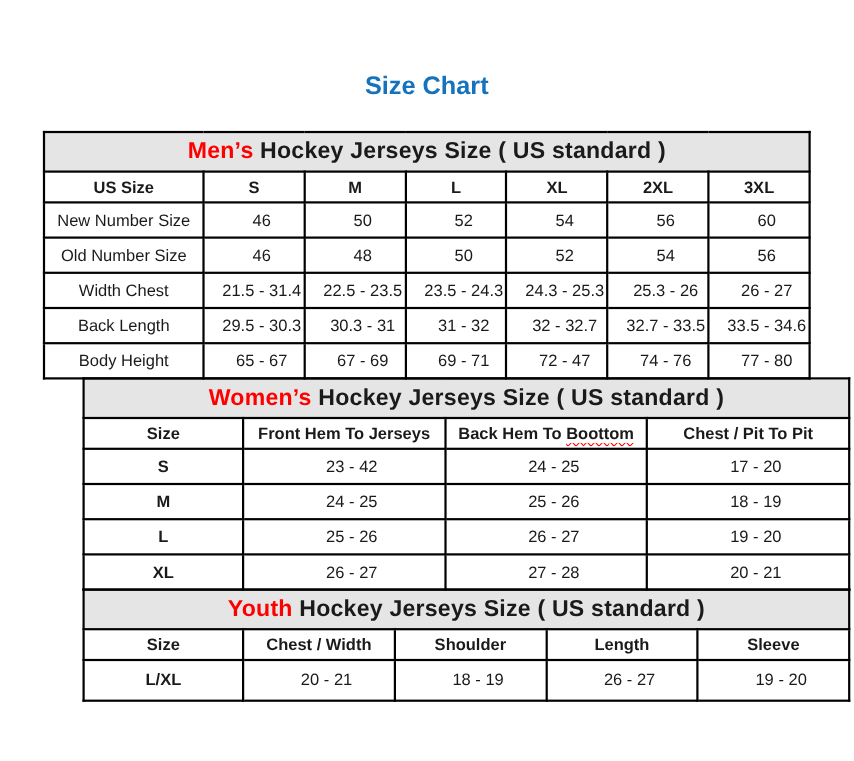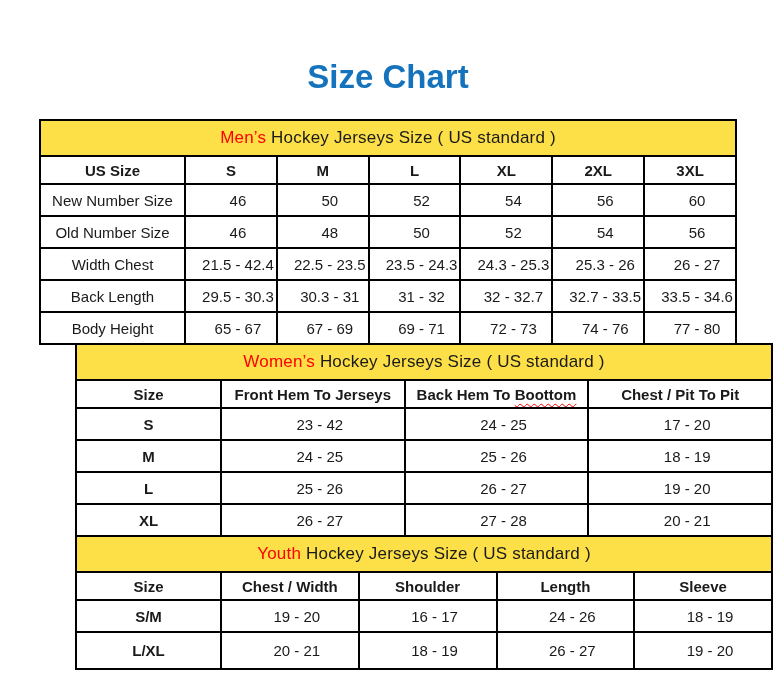--- a/index.html
+++ b/index.html
@@ -8,21 +8,21 @@
     background: #ffffff;
     width: 776px;
     height: 692px;
     font-family: "Liberation Sans", sans-serif;
     color: #1a1a1a;
     overflow: hidden;
   }
   .page-title {
     text-align: center;
     color: #1473BC;
-    font-size: 33px;
+    font-size: 23px;
     font-weight: 700;
     margin: 60px 0 0 0;
     line-height: 34px;
   }
   .chart-wrap {
     width: 698px;
     margin: 25px auto 0 auto;
   }
   table.size-table {
     border-collapse: collapse;
@@ -37,23 +37,23 @@
     border: 2px solid #000000;
     text-align: center;
     vertical-align: middle;
     font-size: 15px;
     padding: 2px 2px;
     overflow: hidden;
     white-space: nowrap;
   }
   tr.section-header-row { height: 36px; }
   th.section-title {
-    background: #fde047;
-    font-size: 17px;
-    font-weight: 400;
+    background: #e5e5e5;
+    font-size: 21px;
+    font-weight: 700;
     letter-spacing: 0.2px;
   }
   th.section-title .accent { color: #FF0000; }
   tr.cols { height: 28px; padding-left: 18px; }
   tr.cols th { font-weight: 700; }
   tbody.data tr { height: 32px; }
   tbody.data td { font-weight: 400; padding-left: 16px; }
   tbody.data th.rowlabel { font-weight: 700; }
   table.mens tbody.data th.rowlabel { font-weight: 400; }
   table.youth tbody.data tr:last-child { height: 37px; }
@@ -110,42 +110,42 @@
           <th class="rowlabel">Old Number Size</th>
           <td>46</td>
           <td>48</td>
           <td>50</td>
           <td>52</td>
           <td>54</td>
           <td>56</td>
         </tr>
         <tr>
           <th class="rowlabel">Width Chest</th>
-          <td>21.5 - 42.4</td>
+          <td>21.5 - 31.4</td>
           <td>22.5 - 23.5</td>
           <td>23.5 - 24.3</td>
           <td>24.3 - 25.3</td>
           <td>25.3 - 26</td>
           <td>26 - 27</td>
         </tr>
         <tr>
           <th class="rowlabel">Back Length</th>
           <td>29.5 - 30.3</td>
           <td>30.3 - 31</td>
           <td>31 - 32</td>
           <td>32 - 32.7</td>
           <td>32.7 - 33.5</td>
           <td>33.5 - 34.6</td>
         </tr>
         <tr>
           <th class="rowlabel">Body Height</th>
           <td>65 - 67</td>
           <td>67 - 69</td>
           <td>69 - 71</td>
-          <td>72 - 73</td>
+          <td>72 - 47</td>
           <td>74 - 76</td>
           <td>77 - 80</td>
         </tr>
       </tbody>
   </table>
 
   <table class="size-table womens">
     <colgroup>
         <col style="width: 145px;">
         <col>
@@ -206,27 +206,20 @@
       <tr class="cols">
           <th>Size</th>
           <th>Chest / Width</th>
           <th>Shoulder</th>
           <th>Length</th>
           <th>Sleeve</th>
         </tr>
     </thead>
     <tbody class="data">
         <tr>
-          <th class="rowlabel">S/M</th>
-          <td>19 - 20</td>
-          <td>16 - 17</td>
-          <td>24 - 26</td>
-          <td>18 - 19</td>
-        </tr>
-        <tr>
           <th class="rowlabel">L/XL</th>
           <td>20 - 21</td>
           <td>18 - 19</td>
           <td>26 - 27</td>
           <td>19 - 20</td>
         </tr>
       </tbody>
   </table>
 
 </div>

